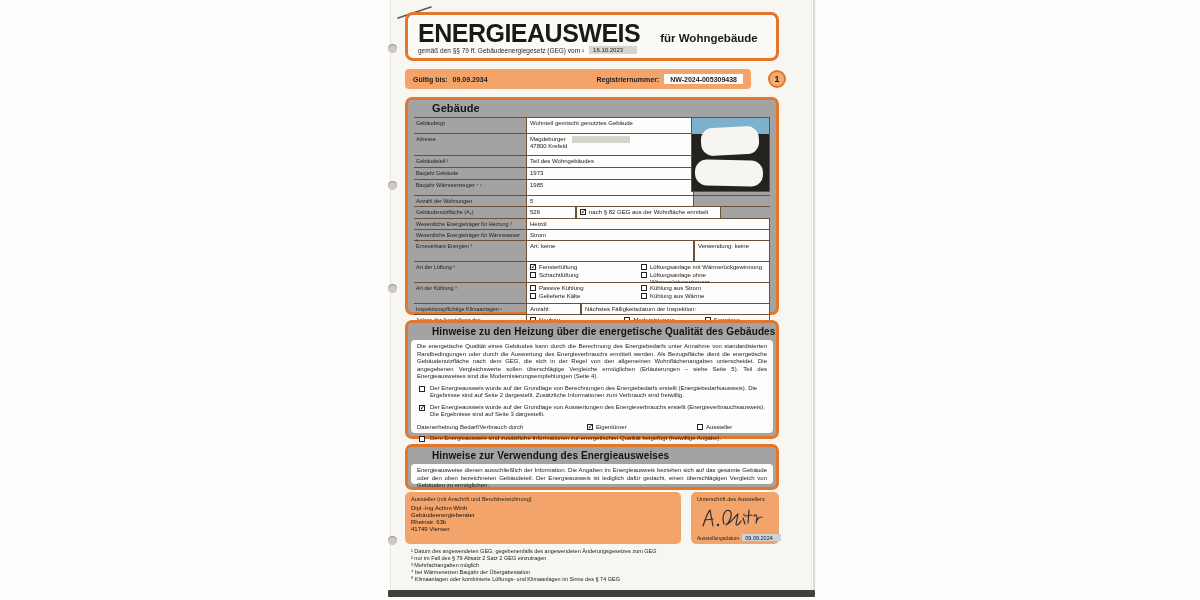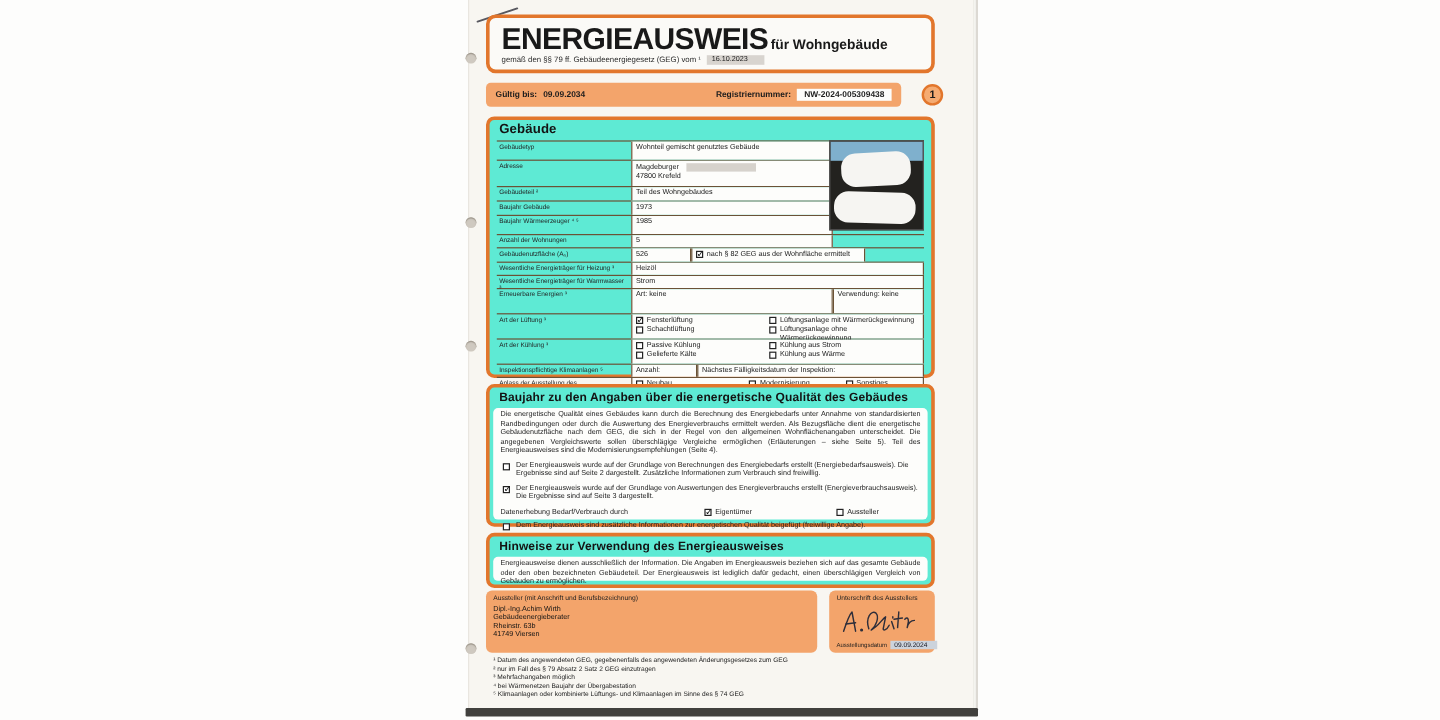--- a/index.html
+++ b/index.html
@@ -12,36 +12,36 @@
   .sheet-edge { position:absolute; left:813px; top:0; width:2px; height:590px; background:#dcd9d3; }
   .bottom-bar { position:absolute; left:388px; top:590px; width:427px; height:7px; background:#41403d; border-radius:1px; }
   .hole { position:absolute; left:-3px; width:9px; height:9px; border-radius:50%;
           background:#cfc9c0; box-shadow:inset 0 1px 1px #9d968b; }
 
   
   .hdr-box { position:absolute; left:14px; top:12px; width:374px; height:49px;
              border:3px solid #e2762c; border-radius:8px; background:#fbfaf7; }
   .hdr-title-row { display:flex; align-items:baseline; padding:5px 0 0 10px; }
   .hdr-title { font-size:25px; font-weight:bold; letter-spacing:-0.5px; color:#191919; line-height:26px; }
-  .hdr-sub { font-size:11.5px; font-weight:bold; color:#191919; margin-left:2px; }
+  .hdr-sub { font-size:11.5px; font-weight:bold; color:#191919; margin-left:20px; }
   .hdr-law { position:absolute; left:10px; bottom:4px; font-size:6.5px; color:#2a2a2a; display:flex; align-items:center; }
   .hdr-law-date { margin-left:5px; background:#d8d4cf; color:#222; padding:1px 14px 1px 4px; font-size:6px; }
 
   
   .meta-bar { position:absolute; left:14px; top:69px; width:346px; height:20px; border-radius:4px;
               background:#f3a46b; display:flex; align-items:center; padding:0 8px; }
   .meta-left { display:flex; align-items:center; gap:5px; font-size:7px; font-weight:bold; color:#1c1c1c; }
   .meta-right { margin-left:auto; display:flex; align-items:center; gap:5px; font-size:7px; font-weight:bold; color:#1c1c1c; }
   .reg-box { background:#fdfdfb; padding:1.5px 6px; font-size:7px; font-weight:bold; color:#1c1c1c; }
   .page-circle { position:absolute; left:377px; top:70px; width:18px; height:18px; border-radius:50%;
                  border:2px solid #e2762c; background:#f5ab72; display:flex; align-items:center; justify-content:center;
                  font-size:9px; font-weight:bold; color:#1b1b1b; }
 
   
-  .sec { position:absolute; left:14px; width:374px; border:3px solid #e2762c; border-radius:7px; background:#5eead4; }
+  .sec { position:absolute; left:14px; width:374px; border:3px solid #e2762c; border-radius:7px; background:#a3a3a3;padding-left:16px; }
   .sec-title { font-size:11px; font-weight:bold; color:#131313; padding:2px 0 0 8px; letter-spacing:0.1px; }
   .sec-title.sm { font-size:10px; padding-top:3px; }
   .white-inner { position:absolute; left:3px; right:3px; bottom:3px; background:#fdfdfb; border-radius:4px; padding:3px 6px; }
 
   
   .tbl { position:absolute; left:6px; right:6px; top:17px; }
   .trow { display:flex; border-top:1px solid #6b5236; align-items:stretch; }
   .trow:first-child { border-top:1px solid #6b5236; }
   .lbl { width:112px; flex:none; font-size:5.4px; color:#1f1f1f; padding:1.5px 3px 0 2px; line-height:6px; }
   .val { background:#fdfdfb; border-left:1px solid #6b5236; border-right:1px solid #6b5236;
@@ -262,21 +262,21 @@
         </div>
       </div>
       <div class="photo">
         <div class="sky"></div>
         <div class="blob b1"></div>
         <div class="blob b2"></div>
       </div>
     </div>
 
     <div class="sec" style="top:320px; height:119px;">
-      <div class="sec-title sm">Baujahr zu den Angaben über die energetische Qualität des Gebäudes</div>
+      <div class="sec-title sm">Hinweise zu den Heizung über die energetische Qualität des Gebäudes</div>
       <div class="white-inner" style="top:17px">
         <div class="q-intro">Die energetische Qualität eines Gebäudes kann durch die Berechnung des Energiebedarfs unter Annahme von standardisierten Randbedingungen oder durch die Auswertung des Energieverbrauchs ermittelt werden. Als Bezugsfläche dient die energetische Gebäudenutzfläche nach dem GEG, die sich in der Regel von den allgemeinen Wohnflächenangaben unterscheidet. Die angegebenen Vergleichswerte sollen überschlägige Vergleiche ermöglichen (Erläuterungen – siehe Seite 5). Teil des Energieausweises sind die Modernisierungsempfehlungen (Seite 4).</div>
         <div class="q-item">
           <span class="cb"></span>
           <span class="txt">Der Energieausweis wurde auf der Grundlage von Berechnungen des Energiebedarfs erstellt (Energiebedarfsausweis). Die Ergebnisse sind auf Seite 2 dargestellt. Zusätzliche Informationen zum Verbrauch sind freiwillig.</span>
         </div>
         <div class="q-item">
           <span class="cb checked"></span>
           <span class="txt">Der Energieausweis wurde auf der Grundlage von Auswertungen des Energieverbrauchs erstellt (Energieverbrauchsausweis). Die Ergebnisse sind auf Seite 3 dargestellt.</span>
         </div>

